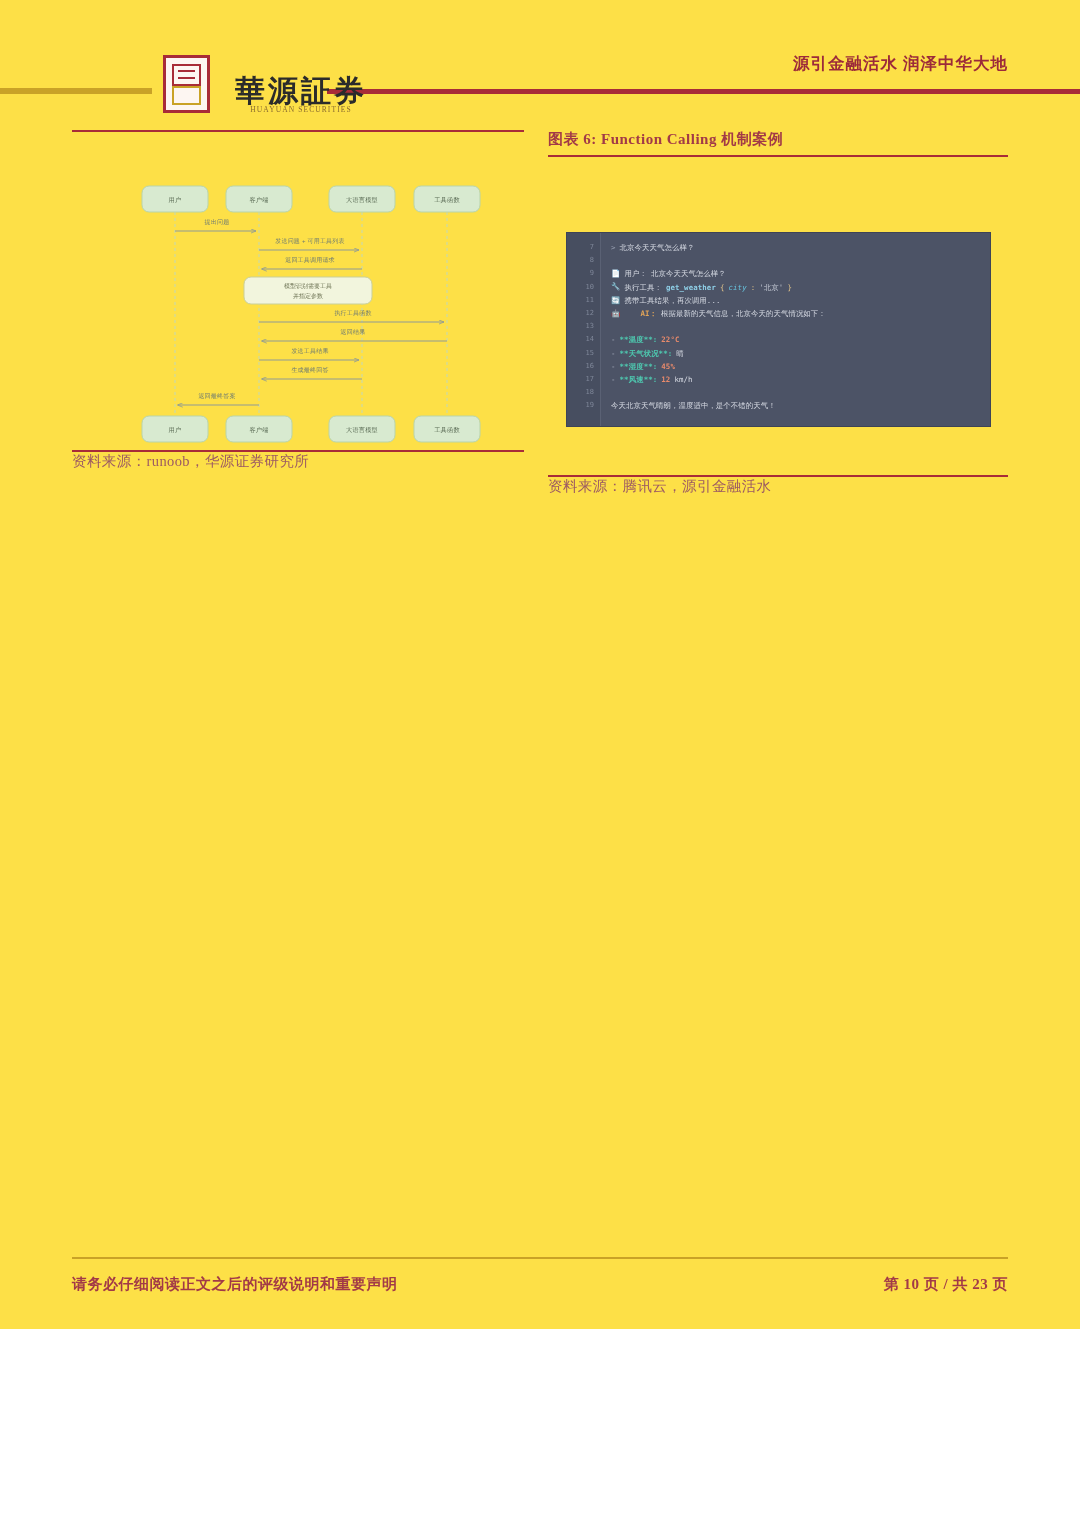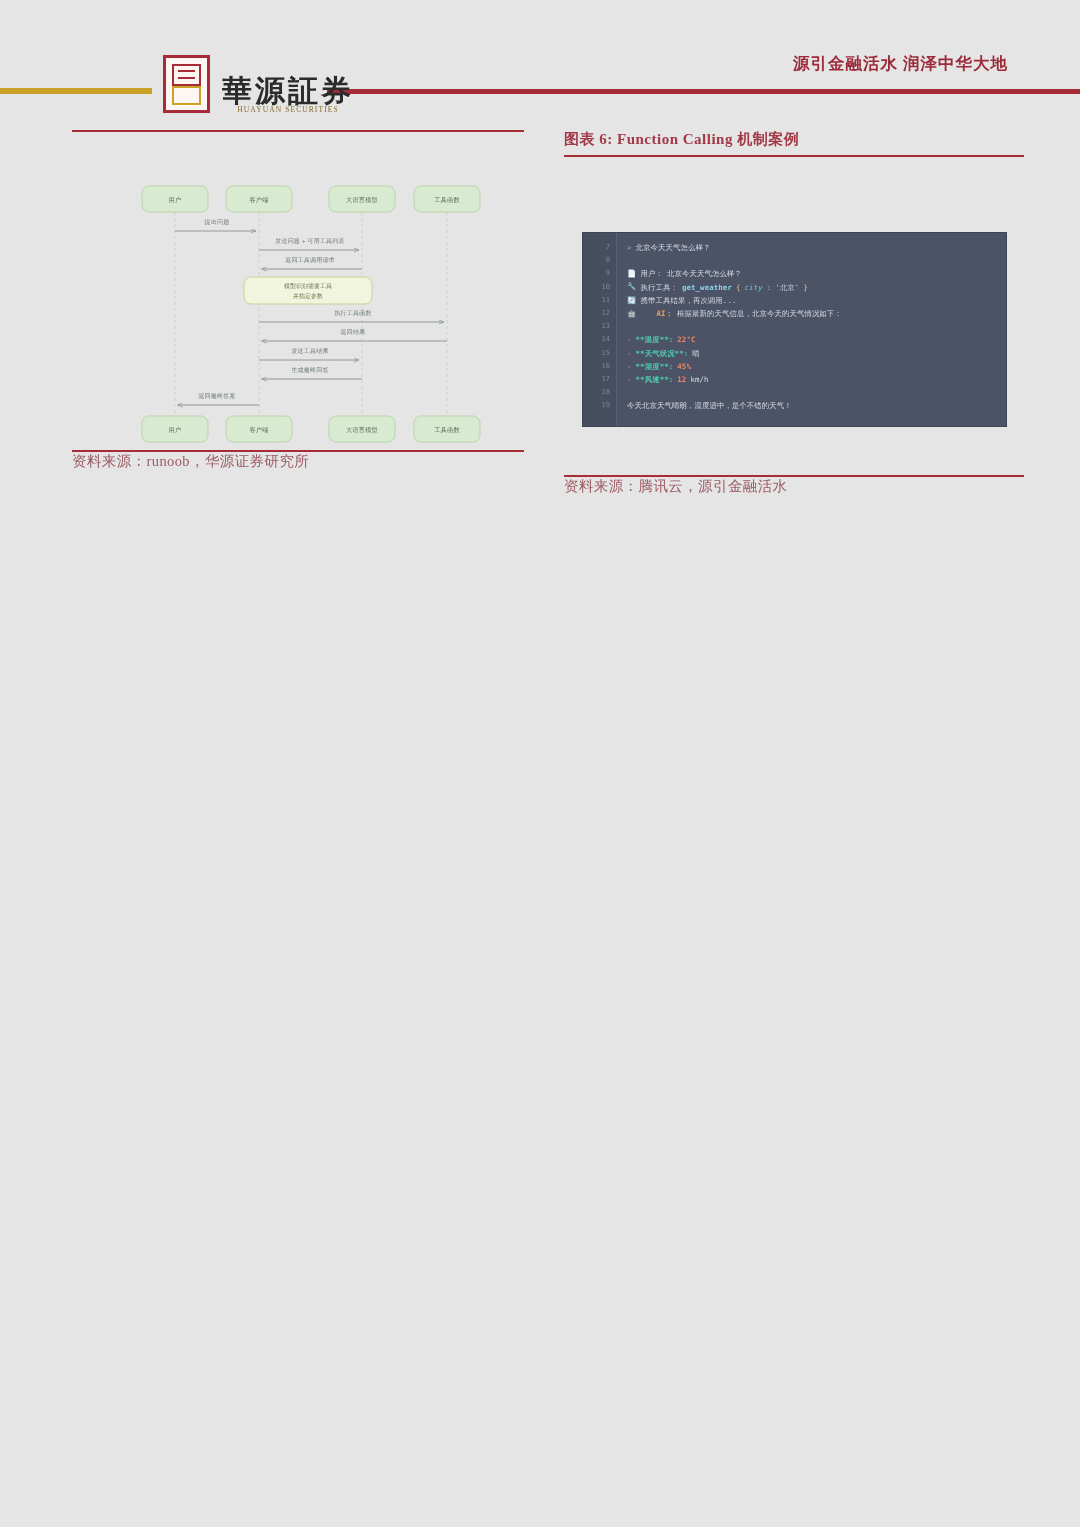--- a/index.html
+++ b/index.html
@@ -11,22 +11,22 @@
     font-family: "Liberation Serif", "DejaVu Serif", serif;
     width: 1080px;
     height: 1527px;
     position: relative;
     overflow: hidden;
   }
 
   .page {
     position: relative;
     width: 1080px;
-    height: 1527px;
-    background: #e5e5e5;
+    height: 1329px;
+    background: #fde047;
   }
 
   
   .header {
     position: absolute;
     left: 0; top: 0;
     width: 1080px;
     height: 118px;
   }
   .tagline {
@@ -55,21 +55,21 @@
     width: 753px;
     height: 5px;
     background: #a82c38;
   }
   .logo {
     position: absolute;
     left: 163px;
     top: 55px;
     display: flex;
     align-items: flex-end;
-    gap: 12px;
+    gap: 25px;
   }
   .seal {
     width: 47px;
     height: 58px;
     position: relative;
     border: 3px solid #a82c38;
     box-sizing: border-box;
     background: #fdf6f2;
   }
   .seal::before {
@@ -122,21 +122,21 @@
     letter-spacing: 1.1px;
     font-family: "Liberation Serif", "DejaVu Serif", serif;
   }
 
   
   .fig {
     position: absolute;
     top: 130px;
   }
   .fig-left  { left: 72px;  width: 452px; }
-  .fig-right { left: 564px; width: 460px; }
+  .fig-right { left: 548px; width: 460px; }
 
   .fig-title {
     font-size: 15px;
     color: #a23a47;
     font-weight: 700;
     letter-spacing: 0.5px;
     padding-bottom: 6px;
     white-space: nowrap;
     font-family: "Liberation Serif", "DejaVu Serif", serif;
   }
@@ -479,14 +479,19 @@
             <span class="c-plain">今天北京天气晴朗，温度适中，是个不错的天气！</span>
           </div>
         </div>
       </div>
     </div>
 
     <div class="fig-foot-rule"></div>
     <div class="fig-source">资料来源：腾讯云，源引金融活水</div>
   </div>
 
+  <div class="footer">
+    <div class="footer-rule"></div>
+    <div class="footer-left">请务必仔细阅读正文之后的评级说明和重要声明</div>
+    <div class="footer-right">第 10 页 / 共 23 页</div>
+  </div>
 
 </div>
 
 </body></html>

